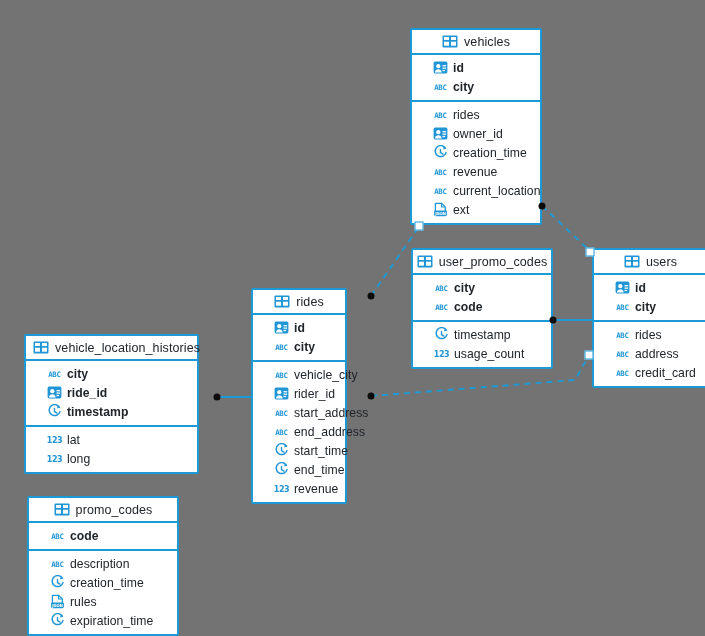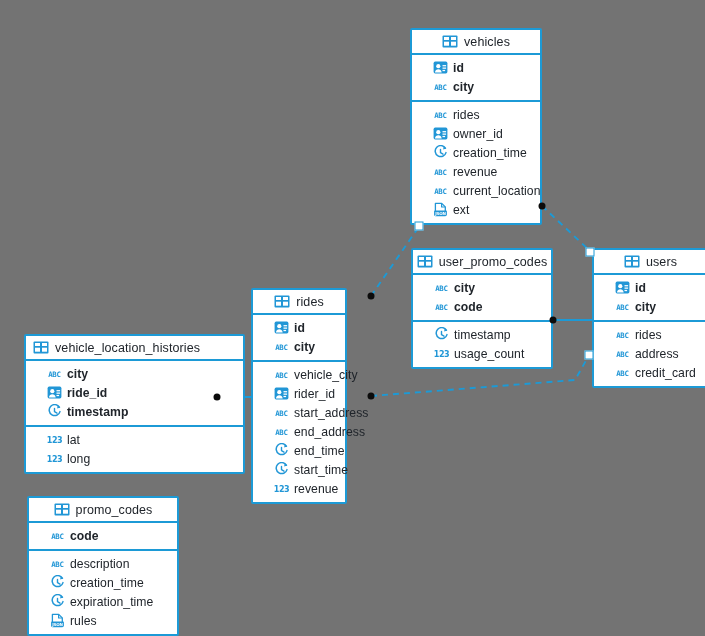--- a/index.html
+++ b/index.html
@@ -405,43 +405,43 @@
             <span class="field-name">end_address</span>
           </div>
           <div class="field-row">
             <span>
               <svg class="ficon" viewBox="0 0 15 15" xmlns="http://www.w3.org/2000/svg">
                 <path d="M12.4 3.2 A5.5 5.5 0 1 0 13 7.6" fill="none" stroke="#2196d6" stroke-width="1.5" stroke-linecap="round"></path>
                 <path d="M7.5 4.4 L7.5 7.7 L10 9.2" fill="none" stroke="#2196d6" stroke-width="1.4" stroke-linecap="round" stroke-linejoin="round"></path>
                 <path d="M10.6 1.6 L13.3 3.6 L10.2 4.6 Z" fill="#2196d6"></path>
               </svg>
             </span>
+            <span class="field-name">start_time</span>
+          </div>
+          <div class="field-row">
+            <span>
+              <svg class="ficon" viewBox="0 0 15 15" xmlns="http://www.w3.org/2000/svg">
+                <path d="M12.4 3.2 A5.5 5.5 0 1 0 13 7.6" fill="none" stroke="#2196d6" stroke-width="1.5" stroke-linecap="round"></path>
+                <path d="M7.5 4.4 L7.5 7.7 L10 9.2" fill="none" stroke="#2196d6" stroke-width="1.4" stroke-linecap="round" stroke-linejoin="round"></path>
+                <path d="M10.6 1.6 L13.3 3.6 L10.2 4.6 Z" fill="#2196d6"></path>
+              </svg>
+            </span>
             <span class="field-name">end_time</span>
           </div>
           <div class="field-row">
             <span>
               <svg class="ficon" viewBox="0 0 15 15" xmlns="http://www.w3.org/2000/svg">
-                <path d="M12.4 3.2 A5.5 5.5 0 1 0 13 7.6" fill="none" stroke="#2196d6" stroke-width="1.5" stroke-linecap="round"></path>
-                <path d="M7.5 4.4 L7.5 7.7 L10 9.2" fill="none" stroke="#2196d6" stroke-width="1.4" stroke-linecap="round" stroke-linejoin="round"></path>
-                <path d="M10.6 1.6 L13.3 3.6 L10.2 4.6 Z" fill="#2196d6"></path>
-              </svg>
-            </span>
-            <span class="field-name">start_time</span>
-          </div>
-          <div class="field-row">
-            <span>
-              <svg class="ficon" viewBox="0 0 15 15" xmlns="http://www.w3.org/2000/svg">
                 <text x="7.5" y="10.8" font-family="DejaVu Sans, sans-serif" font-size="8" font-weight="bold" fill="#2196d6" text-anchor="middle" letter-spacing="-0.4">123</text>
               </svg>
             </span>
             <span class="field-name">revenue</span>
           </div>
         </div>
       </div>
-      <div class="table-node" style="left: 24px; top: 334px; width: 221px;">
+      <div class="table-node" style="left: 24px; top: 334px; width: 175px;">
         <div class="table-header align-left">
           <span>
             <svg class="tbl-icon" viewBox="0 0 16 13" xmlns="http://www.w3.org/2000/svg">
               <rect x="0.5" y="0.5" width="15" height="12" rx="1" fill="#2196d6"></rect>
               <rect x="2" y="2" width="5" height="3" fill="#ffffff"></rect>
               <rect x="9" y="2" width="5" height="3" fill="#ffffff"></rect>
               <rect x="2" y="6.7" width="5" height="4" fill="#ffffff"></rect>
               <rect x="9" y="6.7" width="5" height="4" fill="#ffffff"></rect>
             </svg>
           </span>
@@ -537,37 +537,37 @@
                 <path d="M12.4 3.2 A5.5 5.5 0 1 0 13 7.6" fill="none" stroke="#2196d6" stroke-width="1.5" stroke-linecap="round"></path>
                 <path d="M7.5 4.4 L7.5 7.7 L10 9.2" fill="none" stroke="#2196d6" stroke-width="1.4" stroke-linecap="round" stroke-linejoin="round"></path>
                 <path d="M10.6 1.6 L13.3 3.6 L10.2 4.6 Z" fill="#2196d6"></path>
               </svg>
             </span>
             <span class="field-name">creation_time</span>
           </div>
           <div class="field-row">
             <span>
               <svg class="ficon" viewBox="0 0 15 15" xmlns="http://www.w3.org/2000/svg">
-                <path d="M12.4 3.2 A5.5 5.5 0 1 0 13 7.6" fill="none" stroke="#2196d6" stroke-width="1.5" stroke-linecap="round"></path>
-                <path d="M7.5 4.4 L7.5 7.7 L10 9.2" fill="none" stroke="#2196d6" stroke-width="1.4" stroke-linecap="round" stroke-linejoin="round"></path>
-                <path d="M10.6 1.6 L13.3 3.6 L10.2 4.6 Z" fill="#2196d6"></path>
-              </svg>
-            </span>
-            <span class="field-name">expiration_time</span>
-          </div>
-          <div class="field-row">
-            <span>
-              <svg class="ficon" viewBox="0 0 15 15" xmlns="http://www.w3.org/2000/svg">
                 <path d="M2.4 1.4 h6.3 l3.6 3.5 v8.7 h-9.9 z" fill="#ffffff" stroke="#2196d6" stroke-width="1.3" stroke-linejoin="round"></path>
                 <path d="M8.6 1.5 v3.5 h3.6" fill="none" stroke="#2196d6" stroke-width="1.2" stroke-linejoin="round"></path>
                 <rect x="1.1" y="8.6" width="12.8" height="5.1" rx="0.8" fill="#2196d6"></rect>
                 <text x="7.5" y="12.7" font-family="DejaVu Sans, sans-serif" font-size="4.1" font-weight="bold" fill="#ffffff" text-anchor="middle" letter-spacing="-0.2">JSON</text>
               </svg>
             </span>
             <span class="field-name">rules</span>
+          </div>
+          <div class="field-row">
+            <span>
+              <svg class="ficon" viewBox="0 0 15 15" xmlns="http://www.w3.org/2000/svg">
+                <path d="M12.4 3.2 A5.5 5.5 0 1 0 13 7.6" fill="none" stroke="#2196d6" stroke-width="1.5" stroke-linecap="round"></path>
+                <path d="M7.5 4.4 L7.5 7.7 L10 9.2" fill="none" stroke="#2196d6" stroke-width="1.4" stroke-linecap="round" stroke-linejoin="round"></path>
+                <path d="M10.6 1.6 L13.3 3.6 L10.2 4.6 Z" fill="#2196d6"></path>
+              </svg>
+            </span>
+            <span class="field-name">expiration_time</span>
           </div>
         </div>
       </div>
     </div>
   <div id="markers">
       <div class="dot" style="left: 371px; top: 296px;"></div>
       <div class="sq-marker" style="left: 419px; top: 226px;"></div>
       <div class="dot" style="left: 542px; top: 206px;"></div>
       <div class="sq-marker" style="left: 590px; top: 252px;"></div>
       <div class="dot" style="left: 553px; top: 320px;"></div>

